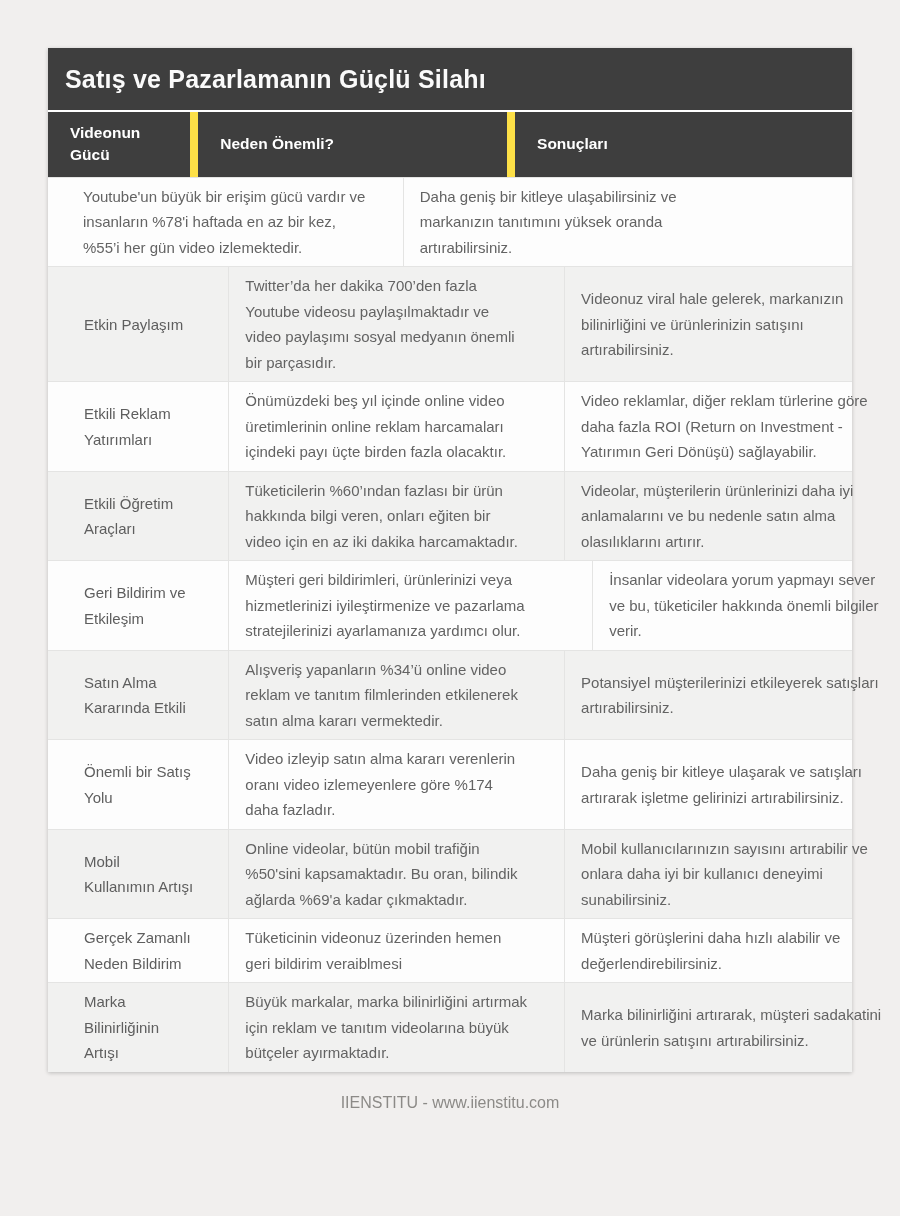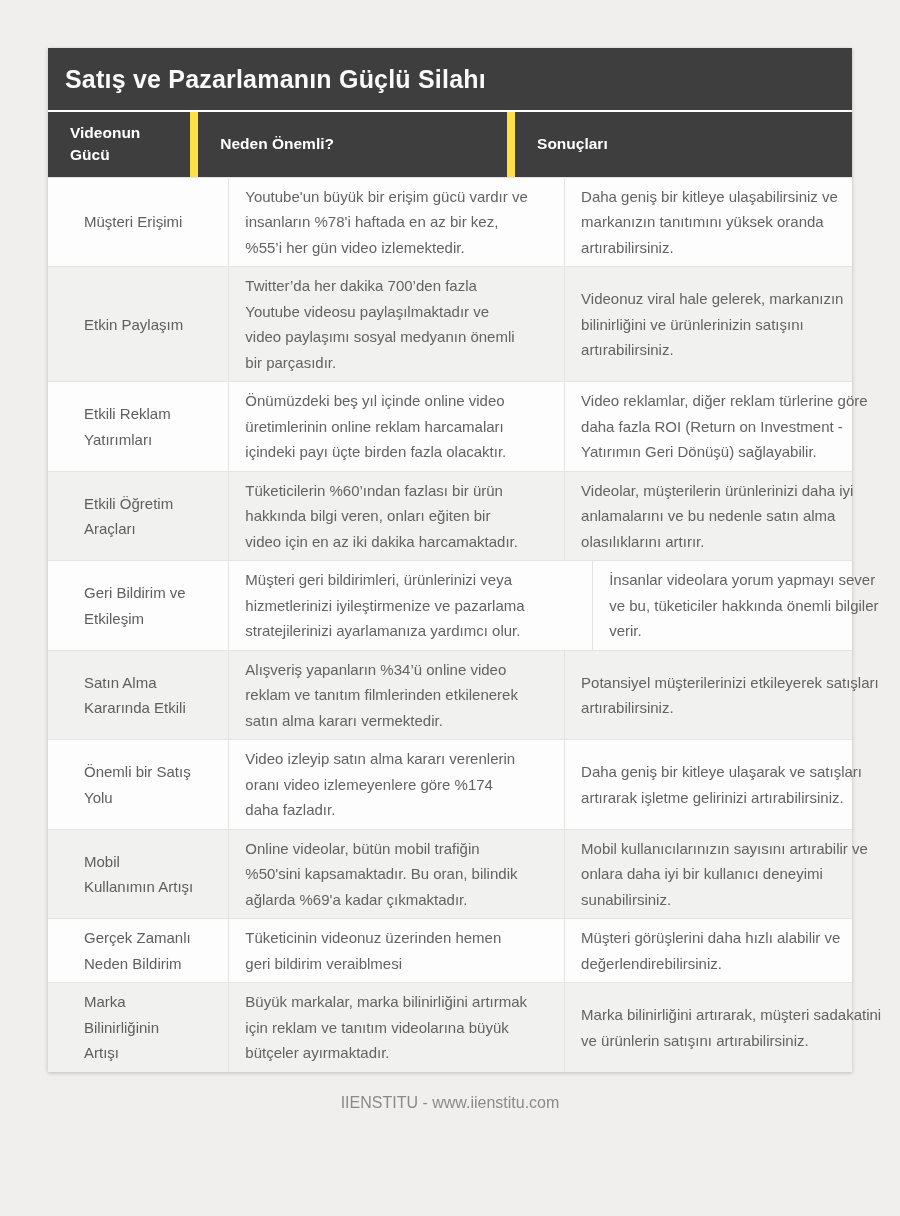--- a/index.html
+++ b/index.html
@@ -80,21 +80,20 @@
   <div class="title-bar">Satış ve Pazarlamanın Güçlü Silahı</div>
 
   <div class="head-row">
     <div class="th c1">Videonun Gücü</div>
     <div class="th c2">Neden Önemli?</div>
     <div class="th c3">Sonuçları</div>
   </div>
 
   <div>
     <div class="row">
-      <div class="td c1">Müşteri Erişimi</div>
       <div class="td c2">Youtube'un büyük bir erişim gücü vardır ve insanların %78'i haftada en az bir kez, %55’i her gün video izlemektedir.</div>
       <div class="td c3">Daha geniş bir kitleye ulaşabilirsiniz ve markanızın tanıtımını yüksek oranda artırabilirsiniz.</div>
     </div>
     <div class="row">
       <div class="td c1">Etkin Paylaşım</div>
       <div class="td c2">Twitter’da her dakika 700’den fazla Youtube videosu paylaşılmaktadır ve video paylaşımı sosyal medyanın önemli bir parçasıdır.</div>
       <div class="td c3">Videonuz viral hale gelerek, markanızın bilinirliğini ve ürünlerinizin satışını artırabilirsiniz.</div>
     </div>
     <div class="row">
       <div class="td c1">Etkili Reklam Yatırımları</div>

